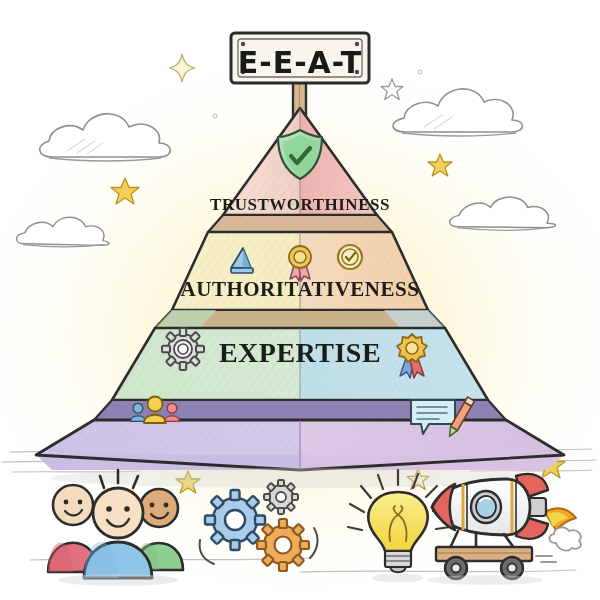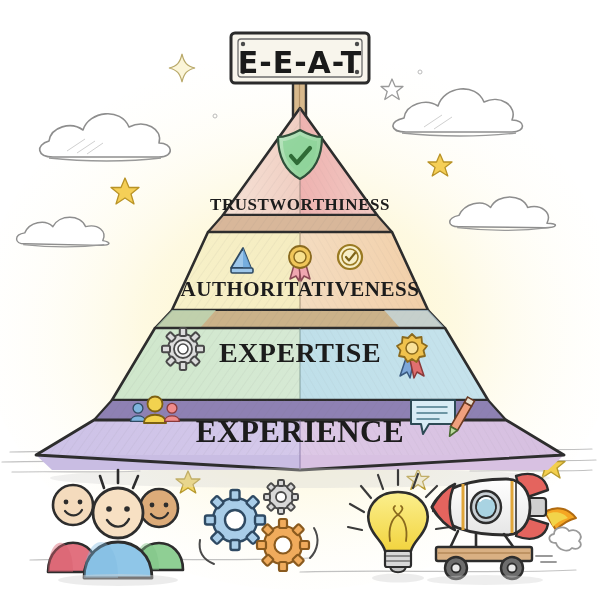--- a/index.html
+++ b/index.html
@@ -503,15 +503,14 @@
   </svg>
 
   <div id="sign-text">E-E-A-T</div>
 
   <div class="lyr-label" style="left:300px;top:195px;font-size:17px;">TRUSTWORTHINESS</div>
 
   <div class="lyr-label" style="left:300px;top:277px;font-size:21px;">AUTHORITATIVENESS</div>
 
   <div class="lyr-label" style="left:300px;top:337px;font-size:28px;">EXPERTISE</div>
 
-  <div class="lyr-label" style="left:300px;top:414px;font-size:31px;">EXPERIENCE</div>
 
 </div>
 
 </body></html>

